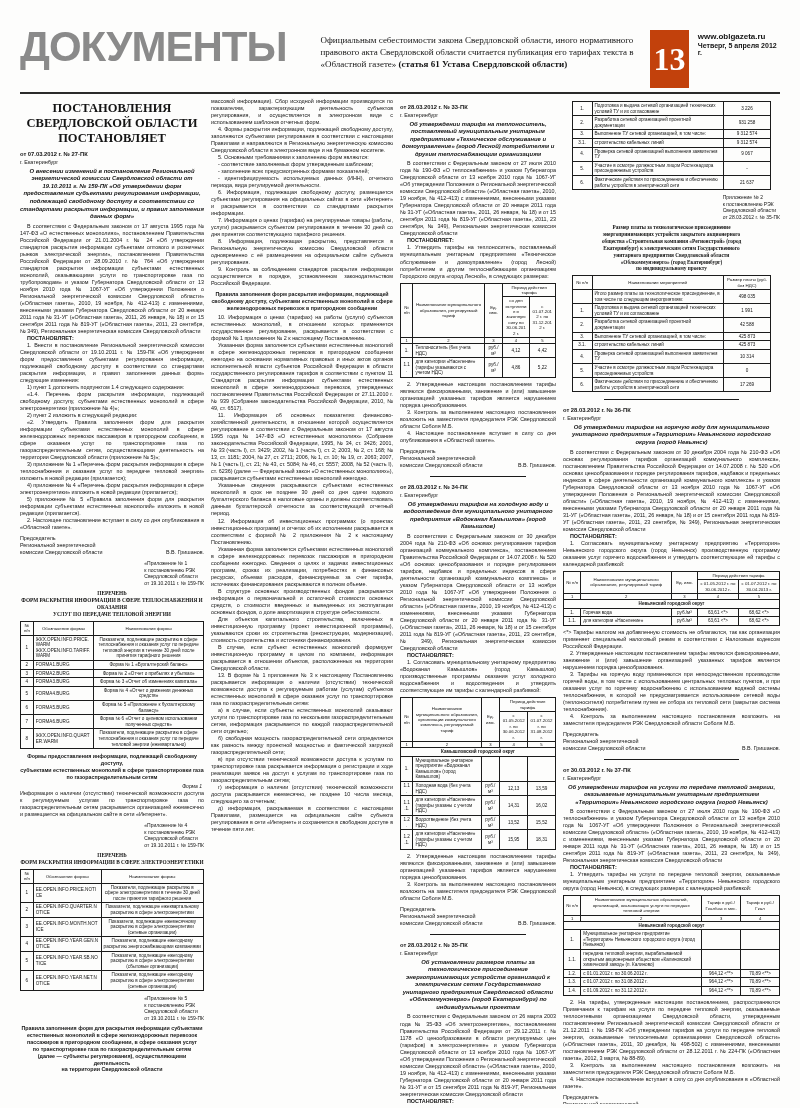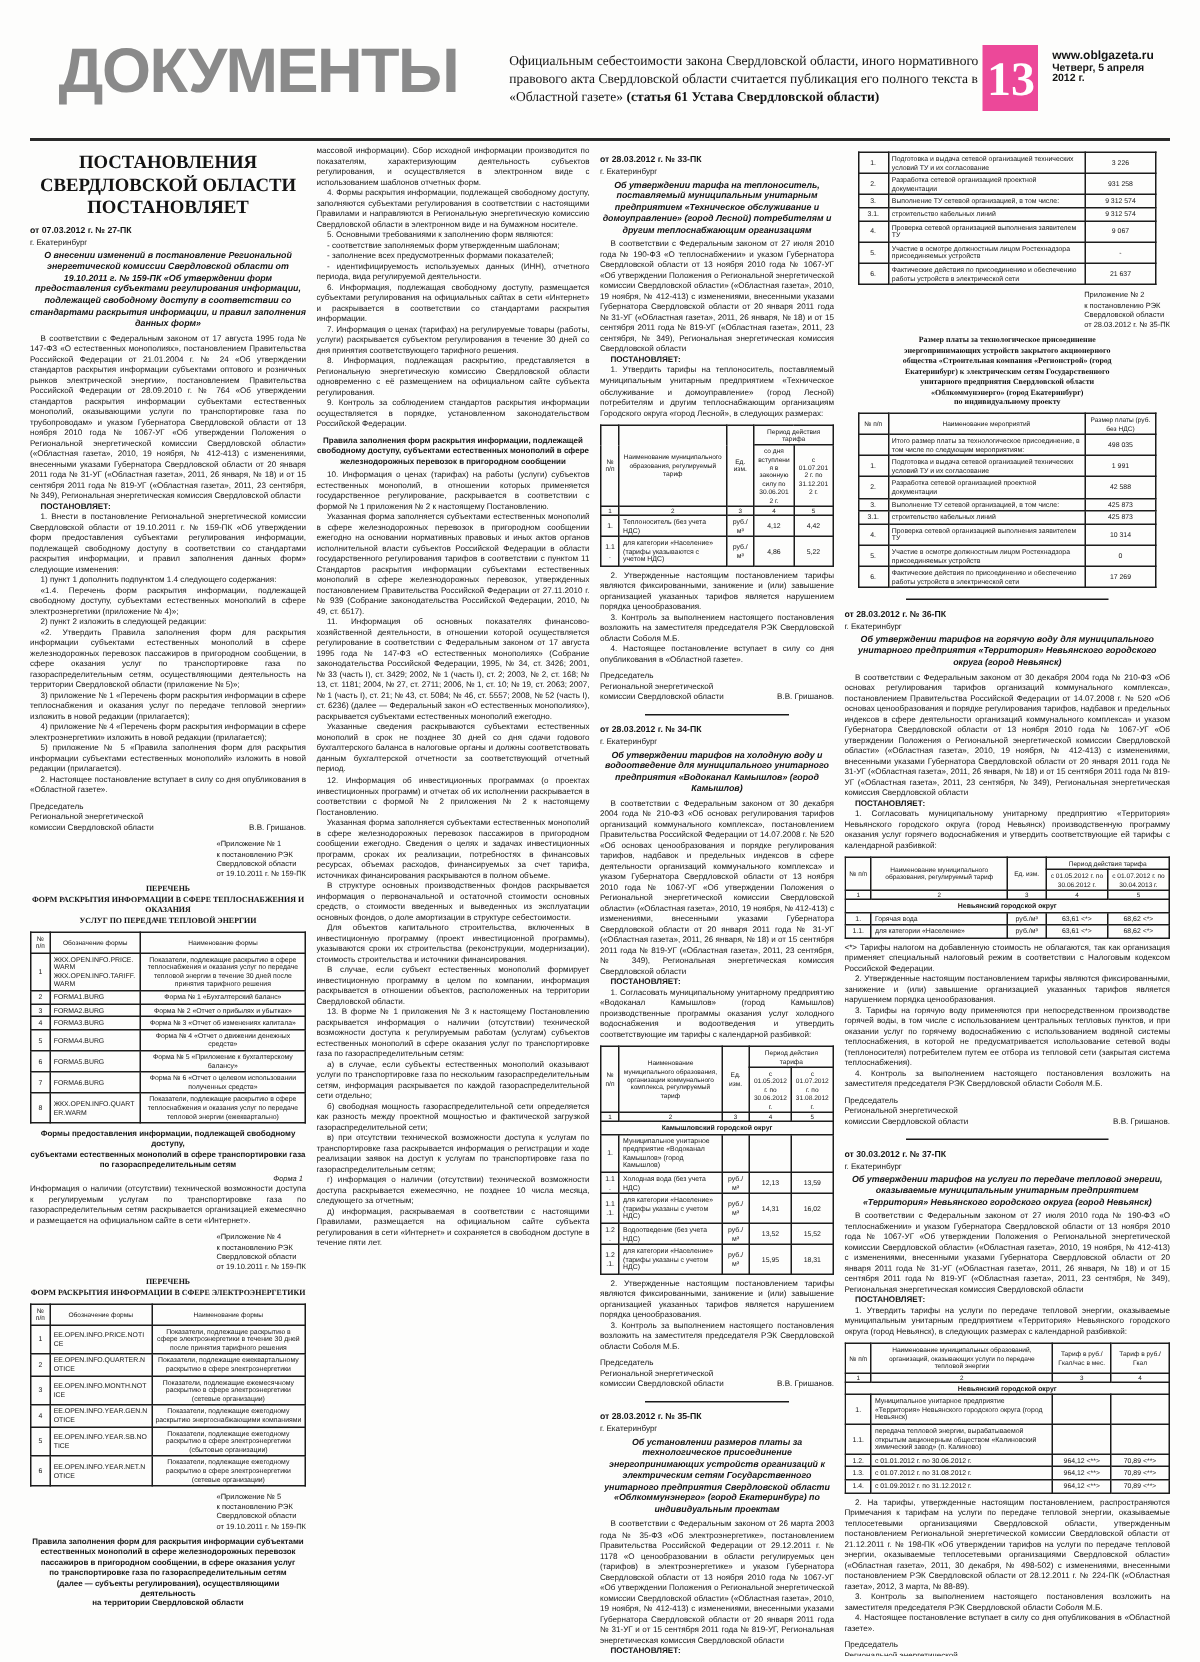--- a/index.html
+++ b/index.html
@@ -3,26 +3,26 @@
 <meta charset="utf-8">
 <style>
   html,body{margin:0;padding:0;}
   body{width:800px;height:1108px;background:#fdfdfc;color:#141414;
        font-family:"Liberation Sans",sans-serif;overflow:hidden;}
   .page{position:relative;width:800px;height:1108px;box-sizing:border-box;padding:0 20px;}
   
   .header{display:flex;align-items:flex-start;height:64px;padding-top:28px;
           border-bottom:2px solid #2a2a2a;}
   .masthead{font-size:42px;font-weight:bold;color:#8a8a8a;letter-spacing:-1px;
-            line-height:0.9;font-family:"Liberation Sans",sans-serif;margin-left:19px;}
+            line-height:0.9;font-family:"Liberation Sans",sans-serif;}
   .notice{width:340px;margin-left:34px;margin-top:6px;font-family:"Liberation Serif",serif;
           font-size:9px;line-height:1.35;}
   .notice b{font-weight:bold;}
   .pageinfo{margin-left:auto;display:flex;margin-top:2px;}
-  .pagebox{width:40px;height:44px;background:#ec4899;color:#fff;display:flex;
+  .pagebox{width:40px;height:58px;background:#c2410c;color:#fff;display:flex;
            align-items:center;justify-content:center;font-size:32px;font-weight:bold;
            font-family:"Liberation Serif",serif;}
   .gaz{margin-left:9px;}
   .gaz-name{font-family:"Liberation Serif",serif;font-size:13px;letter-spacing:1px;}
   .gaz-url{font-size:8px;margin-top:2px;font-weight:bold;}
   .gaz-date{font-size:7px;font-weight:bold;margin-top:1px;}
   
   .cols{display:grid;grid-template-columns:184px 182px 156px 1fr;gap:7px;margin-top:4px;}
   .col{height:1006px;overflow:hidden;font-size:5.4px;line-height:1.3;text-align:justify;}
   .col p{margin:0;text-indent:7px;}
@@ -56,21 +56,21 @@
   tr.numrow td{text-align:center;font-size:4.2px;padding:0 2px;}
 </style>
 </head>
 <body>
 
 <div class="page">
   <div class="header">
     <div class="masthead">ДОКУМЕНТЫ</div>
     <div class="notice">
       <span>Официальным себестоимости закона Свердловской области, иного нормативного</span>
-      <span>правового акта  Свердловской области считается публикация его полного текста</span>
+      <span>правового акта  Свердловской области считается публикация его тарифах текста</span>
       <span>в «Областной газете» </span><b>(статья 61 Устава Свердловской области)</b>
     </div>
     <div class="pageinfo">
       <div class="pagebox">13</div>
       <div class="gaz">
         <div class="gaz-url">www.oblgazeta.ru</div>
         <div class="gaz-date">Четверг, 5 апреля 2012 г.</div>
       </div>
     </div>
   </div>

